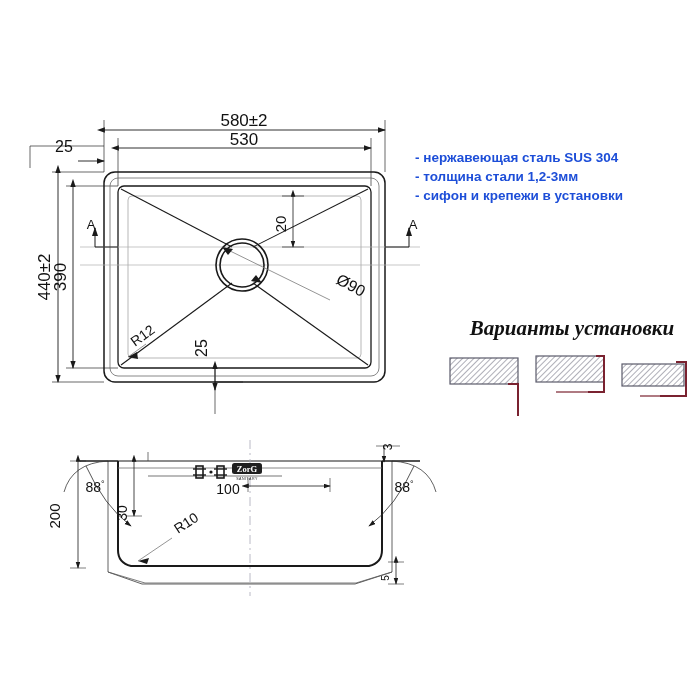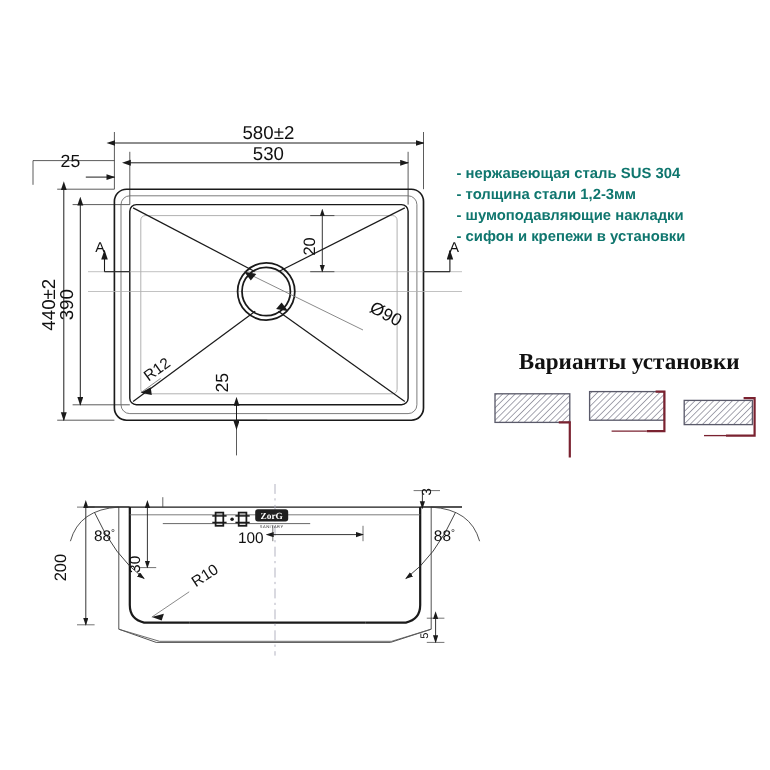--- a/index.html
+++ b/index.html
@@ -31,34 +31,35 @@
     position: absolute;
     left: 415px;
     top: 148px;
     width: 285px;
   }
   .feature-item {
     font-family: "Liberation Sans", sans-serif;
     font-size: 13.5px;
     font-weight: bold;
     line-height: 19px;
-    color: #0f766e;
+    color: #1d4ed8;
     white-space: nowrap;
   }
   .install-title {
     position: absolute;
     left: 446px;
     top: 316px;
     width: 252px;
     text-align: center;
     font-family: "Liberation Serif", serif;
     font-size: 21px;
     font-weight: bold;
     color: #111111;
     white-space: nowrap;
+    font-style: italic;
   }
   .dim-text {
     font-family: "Liberation Sans", sans-serif;
     fill: #111111;
   }
 </style>
 </head>
 <body>
 
 <div id="root">
@@ -293,19 +294,18 @@
         <rect x="622" y="364" width="62" height="22" fill="url(#hatchPattern)" stroke="#5a5a6a" stroke-width="1.2"></rect>
         <path d="M676,362 L686,362 L686,396 L660,396" fill="none" stroke="#7a2230" stroke-width="2"></path>
         <line x1="660" y1="396" x2="640" y2="396" stroke="#7a2230" stroke-width="1.2"></line>
       </g>
     </g>
   </svg>
 
   <div class="feature-list">
     <div class="feature-item">- нержавеющая сталь SUS 304</div>
     <div class="feature-item">- толщина стали 1,2-3мм</div>
-    <div class="feature-item">- шумоподавляющие накладки</div>
     <div class="feature-item">- сифон и крепежи в установки</div>
   </div>
 
   <div class="install-title">Варианты установки</div>
 
 </div>
 
 </body></html>

